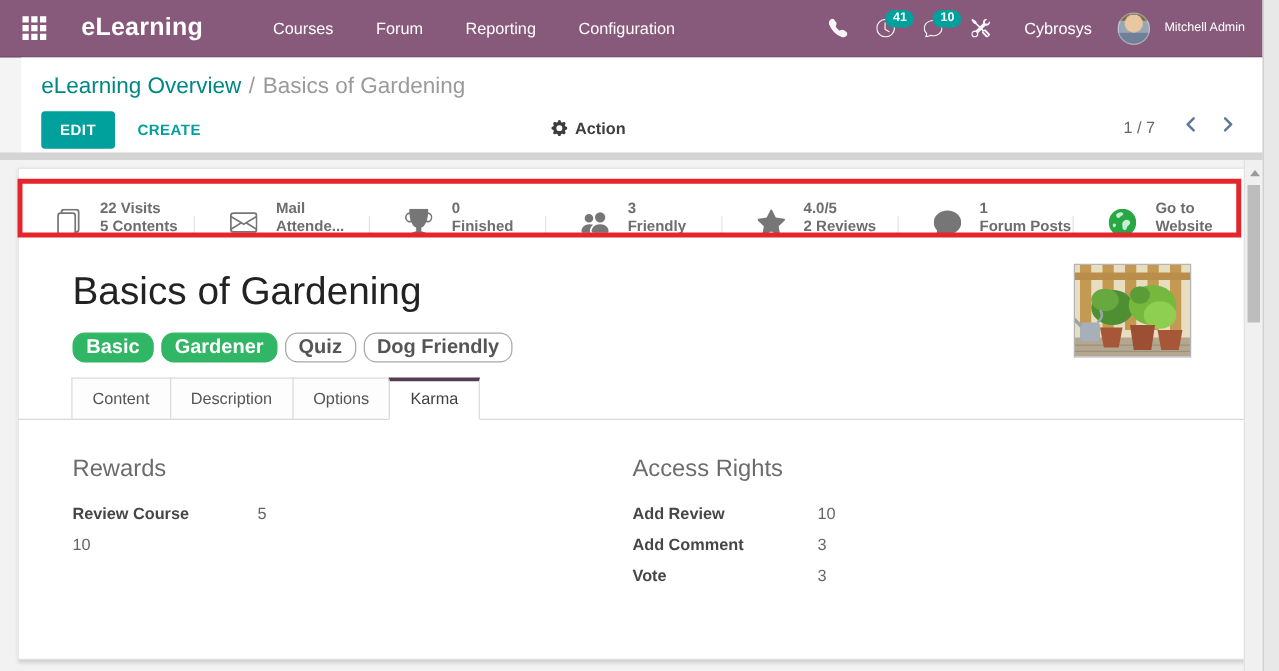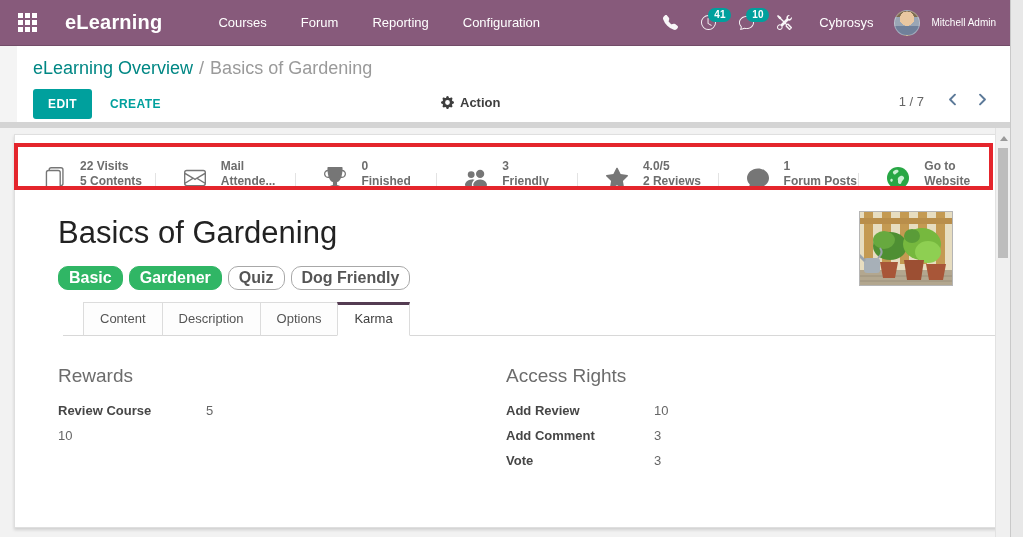--- a/index.html
+++ b/index.html
@@ -70,21 +70,21 @@
   
   .course-title { position:absolute; left:43px; top:80px; font-size:31px; font-weight:400; color:#222; }
   .tags { position:absolute; left:43px; top:131px; display:flex; gap:6px; }
   .tag { font-size:16px; font-weight:bold; border-radius:10px; padding:3px 10px; line-height:1; cursor:default; }
   .tag.solid { background:#30b665; color:#fff; border:1px solid #30b665; }
   .tag.outline { background:#fff; color:#555; border:1px solid #a8a8a8; }
   .photo { position:absolute; left:844px; top:76px; width:94px; height:75px; border:1px solid #b5b5b5; }
 
   
   .tabs { position:absolute; left:0; right:0; top:168px; height:33px; border-bottom:1px solid #d8d8d8;
-          display:flex; align-items:flex-end; padding-left:20px;margin-left:48px; }
+          display:flex; align-items:flex-end; padding-left:42px; }
   .tab { font-size:13px; color:#555; background:#fdfdfd; border:1px solid #dcdcdc; border-bottom:none;
          padding:8px 16px 9px; margin-right:-1px; cursor:pointer; position:relative; top:1px;
          border-bottom:1px solid #d8d8d8; font-family:"Liberation Sans", sans-serif; }
   .tab.active { background:#fff; border-top:3px solid #543c52; border-bottom:1px solid #fff; color:#3f3f3f; padding-top:6px; }
 
   
   .karma-col { position:absolute; top:230px; width:420px; }
   .karma-col.left { left:43px; }
   .karma-col.right { left:491px; }
   .karma-heading { font-size:19px; font-weight:400; color:#6c6c6c; margin-bottom:16px; }

